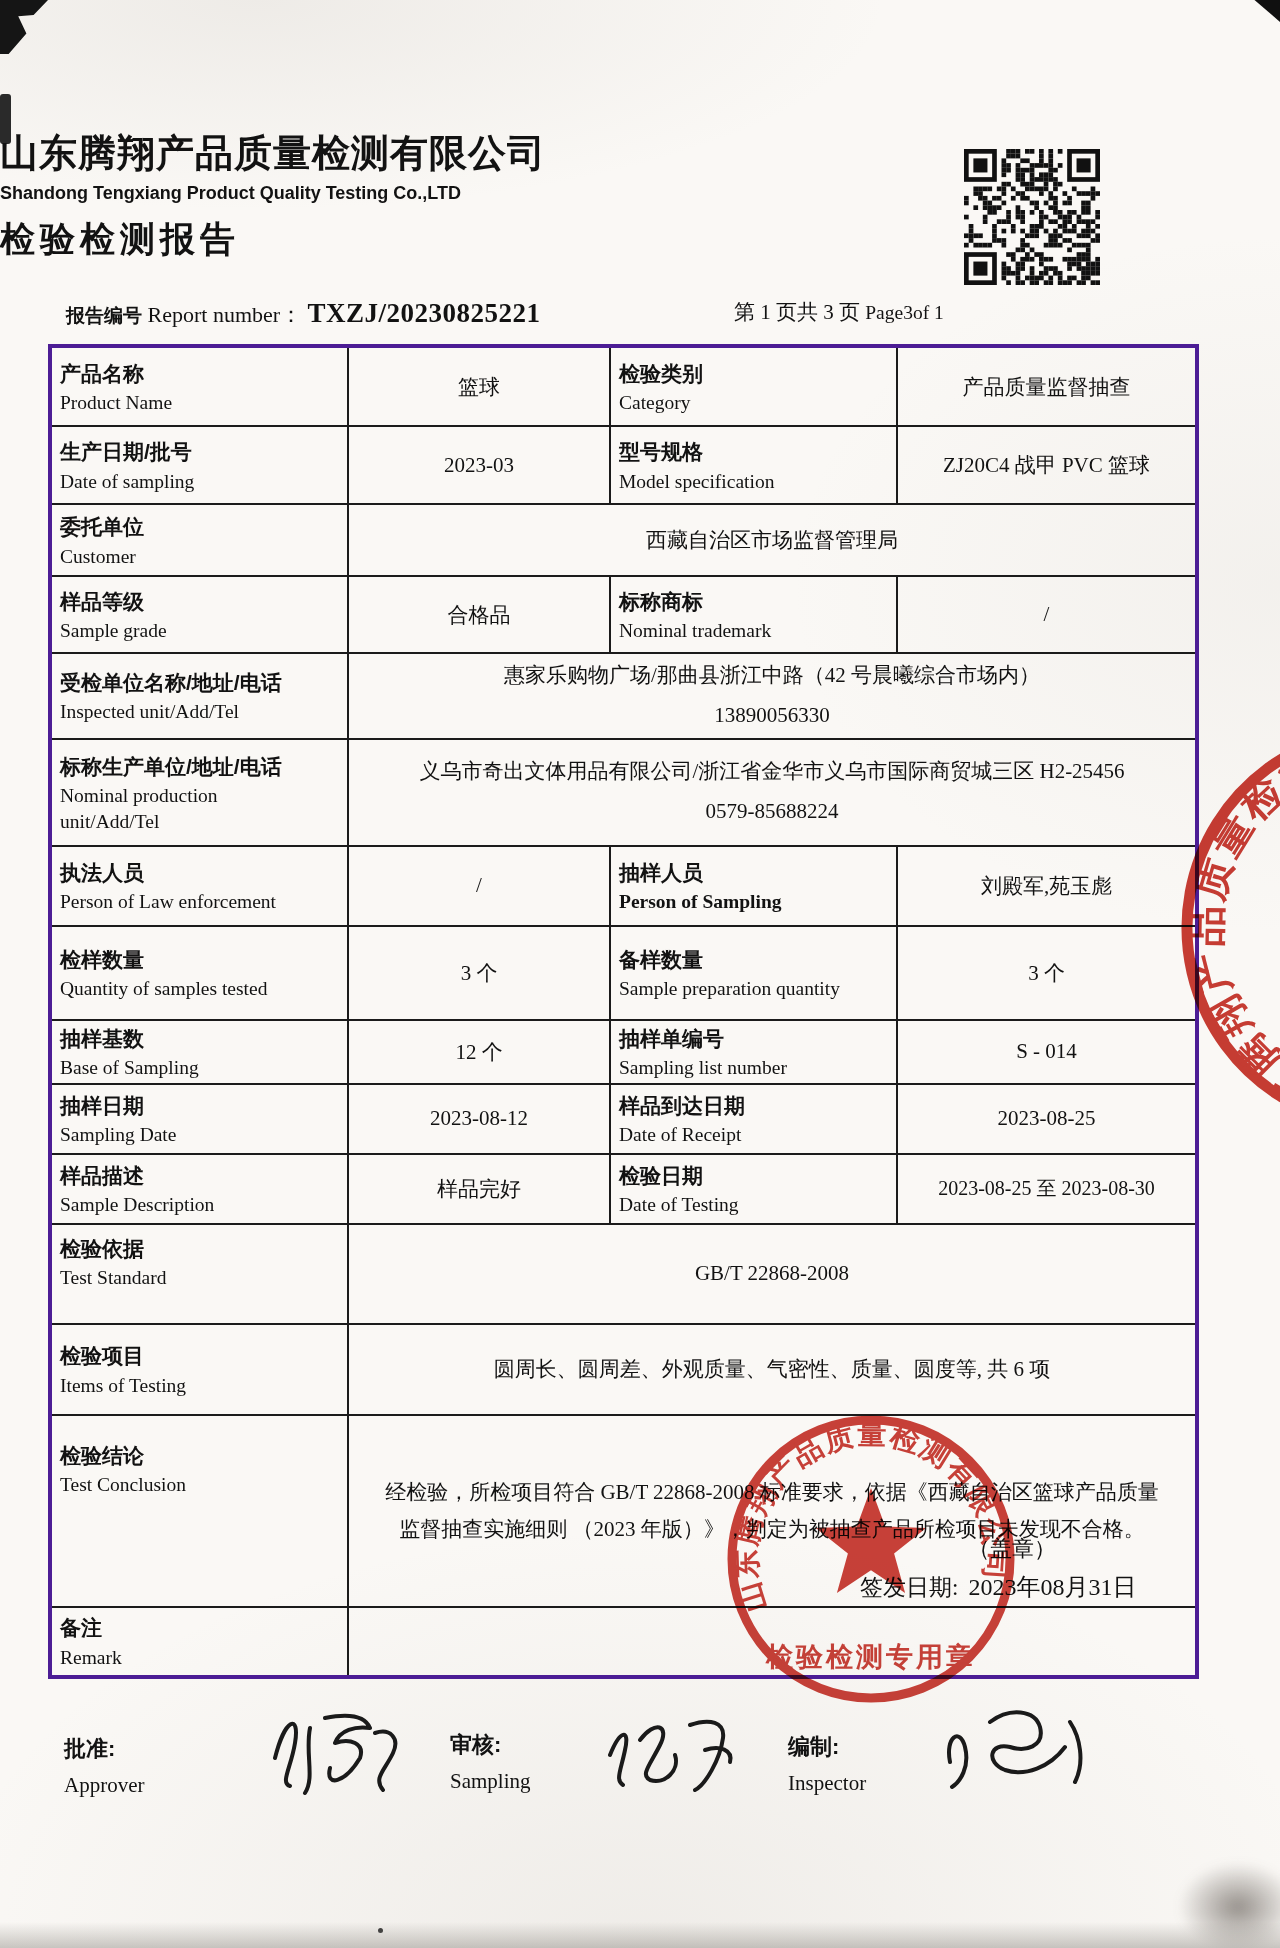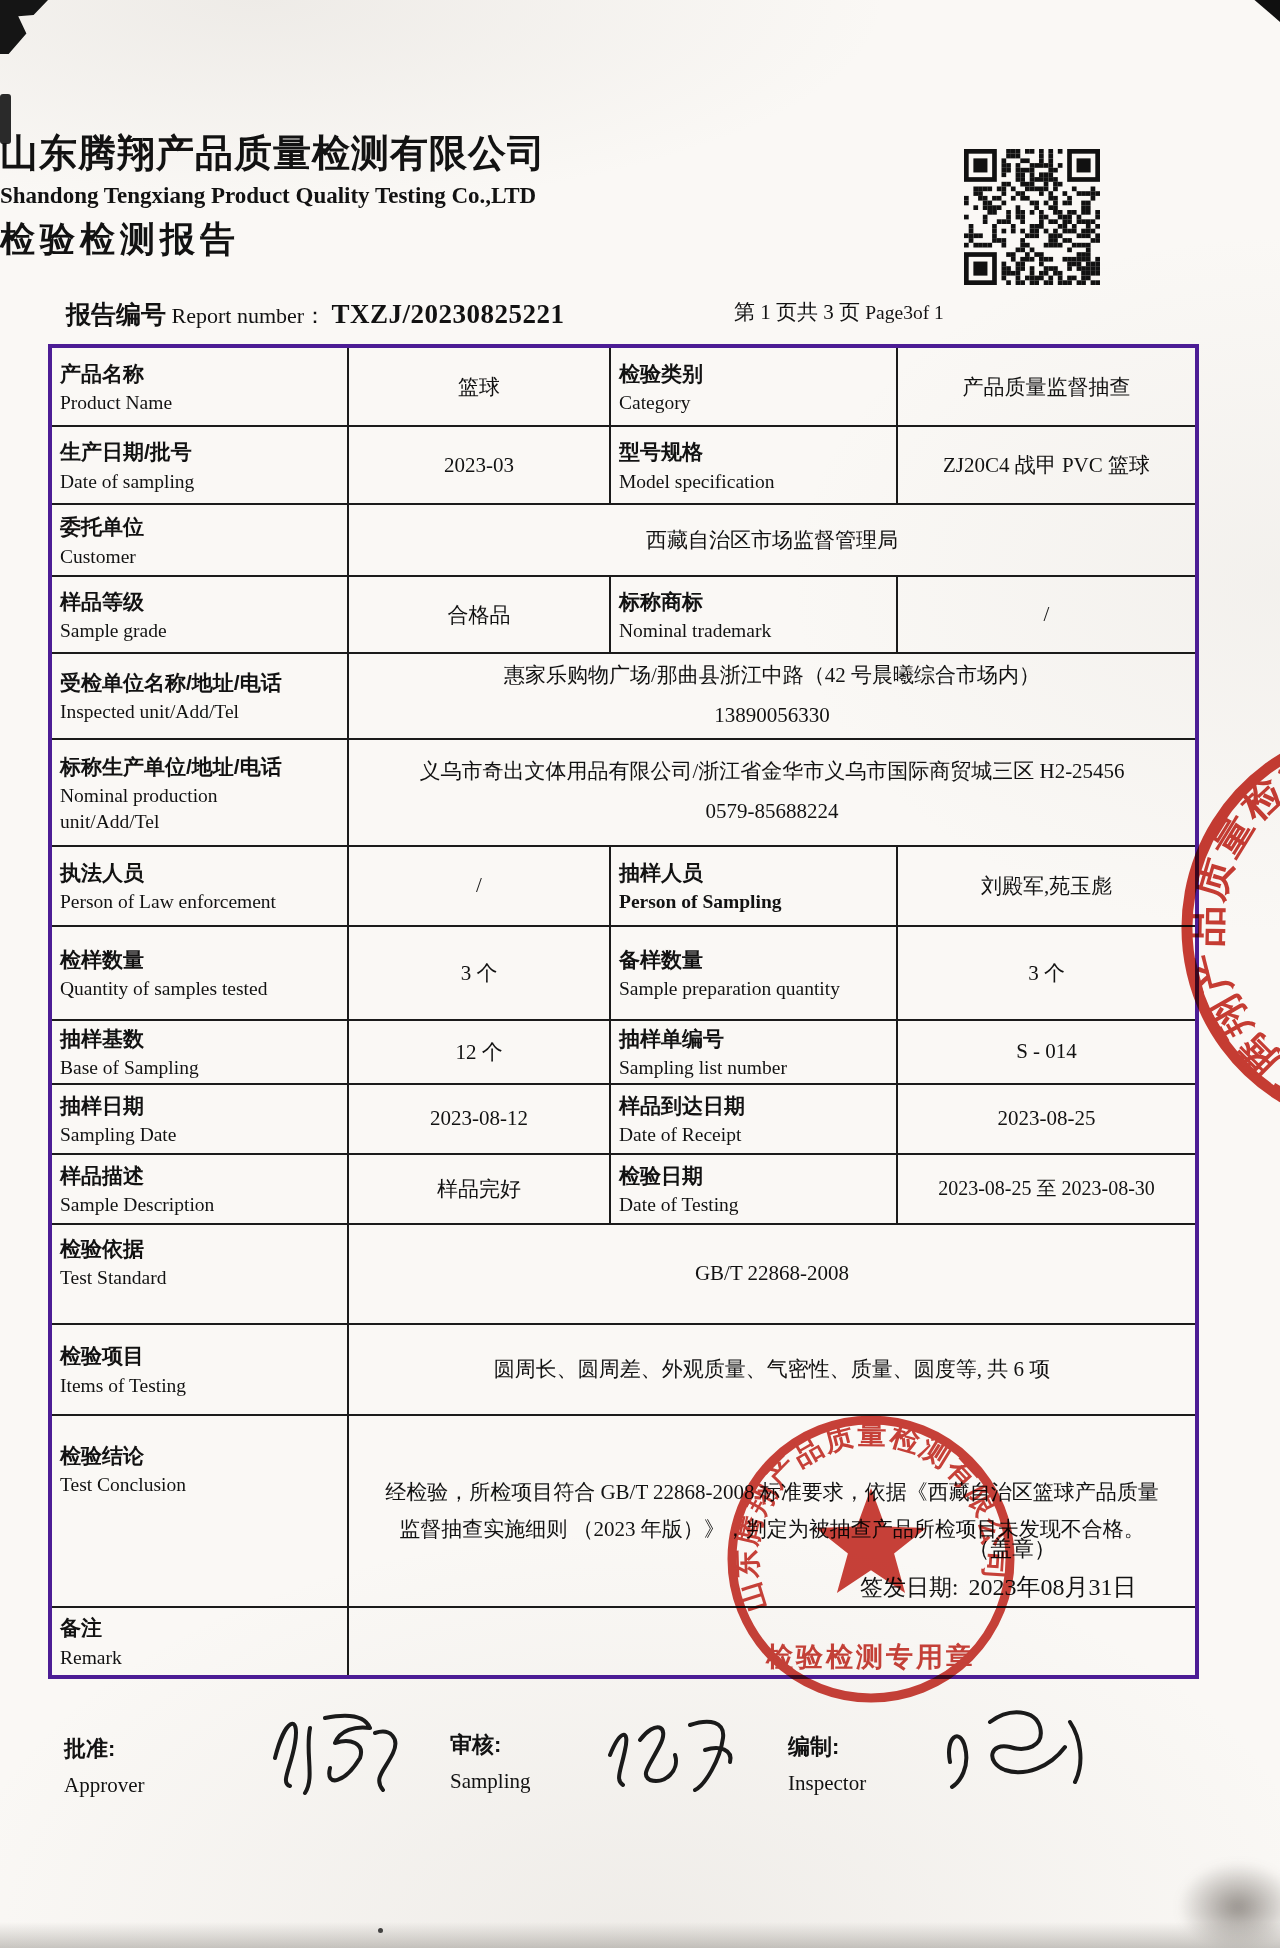--- a/index.html
+++ b/index.html
@@ -7,28 +7,28 @@
         font-family:"Liberation Serif","DejaVu Serif",serif;color:#121212;}
   .page::before{content:"";position:absolute;inset:0;pointer-events:none;
     background:
       radial-gradient(900px 300px at 20% 0%, rgba(190,184,176,.20), transparent 70%),
       radial-gradient(700px 500px at 100% 30%, rgba(200,195,188,.14), transparent 70%),
       radial-gradient(1000px 600px at 50% 100%, rgba(180,174,165,.16), transparent 70%);}
   .page::after{content:"";position:absolute;left:0;right:0;bottom:0;height:26px;pointer-events:none;
       background:linear-gradient(to bottom, transparent, rgba(120,115,108,.38));}
   .company-cn{position:absolute;left:0;top:128px;width:1240px;font-family:"Liberation Sans",sans-serif;
       font-weight:700;font-size:38px;letter-spacing:1px;}
-  .company-en{position:absolute;left:0;top:183px;width:1240px;font-family:Liberation Serif, serif;
-      font-weight:700;font-size:23px;}
+  .company-en{position:absolute;left:0;top:183px;width:1240px;font-family:Liberation Sans, sans-serif;
+      font-weight:700;font-size:18px;}
   .title-cn{position:absolute;left:0;top:216px;width:1240px;font-family:"Liberation Sans",sans-serif;
       font-weight:700;font-size:35px;letter-spacing:5px;}
   .title-en{position:absolute;left:0;top:263px;width:1240px;font-family:"Liberation Mono","DejaVu Sans Mono",monospace;
       font-weight:700;font-size:21px;white-space:pre;}
   .report-line{position:absolute;left:66px;top:298px;width:1130px;font-size:22px;white-space:nowrap;}
-  .rl-cn{font-family:Liberation Serif, serif;font-weight:700;font-size:25px;}
+  .rl-cn{font-family:Liberation Serif, serif;font-weight:700;font-size:19px;}
   .rl-en{font-size:22px;}
   .rl-no{font-weight:700;font-size:27px;letter-spacing:.5px;}
   .rl-page{position:absolute;left:668px;top:0;font-size:21px;}
   .rl-page .en{margin-left:0;}
 
   .qr{position:absolute;left:964px;top:146px;width:136px;height:140px;}
 
   
   table.report{position:absolute;left:48px;top:344px;width:1147px;border-collapse:collapse;table-layout:fixed;
       background:transparent;}

